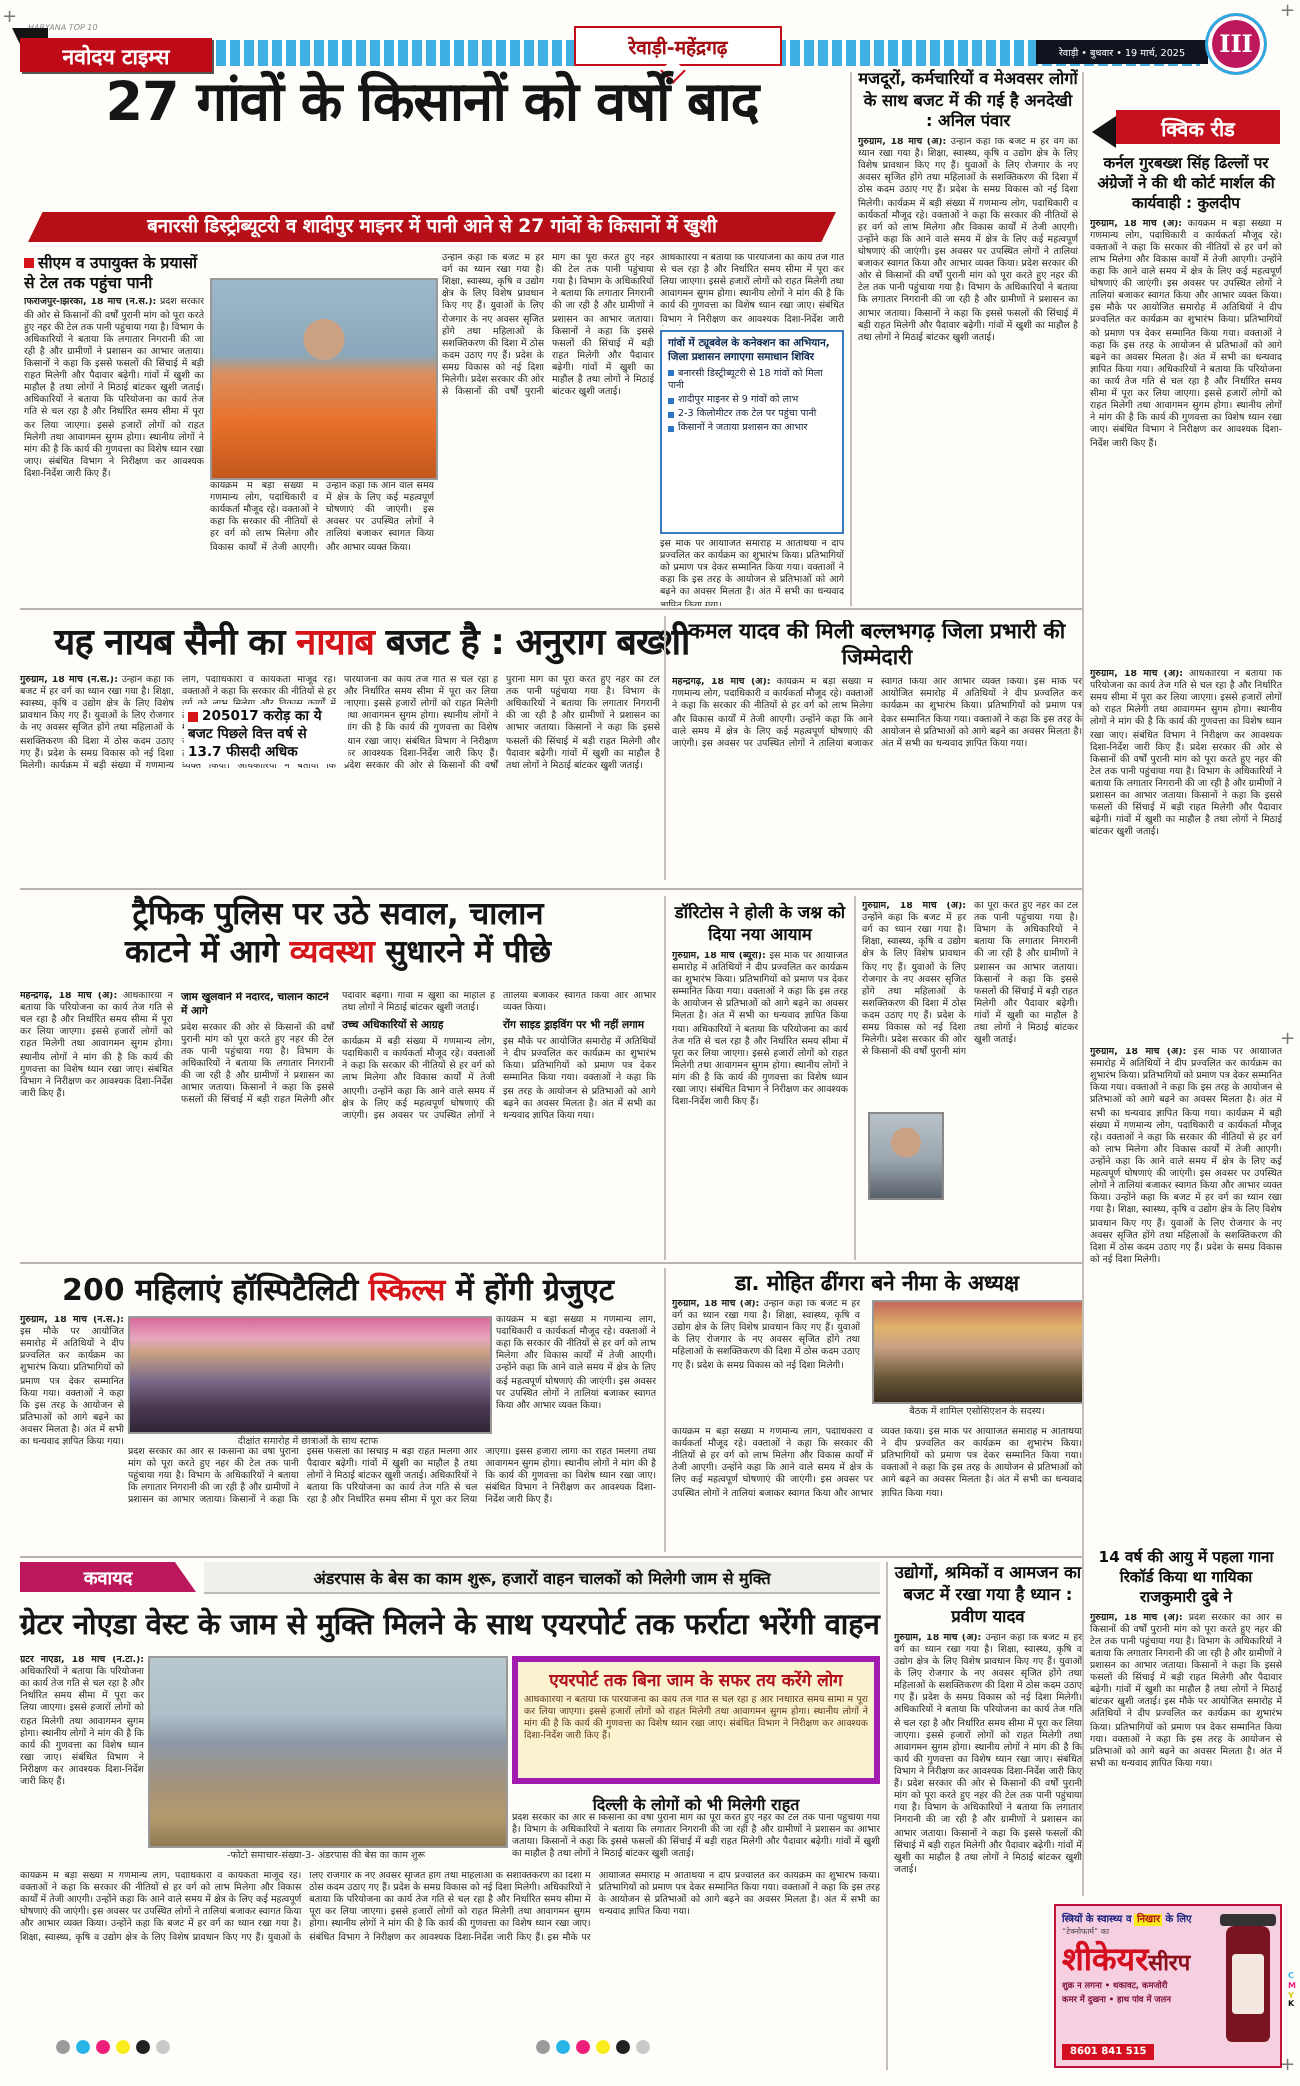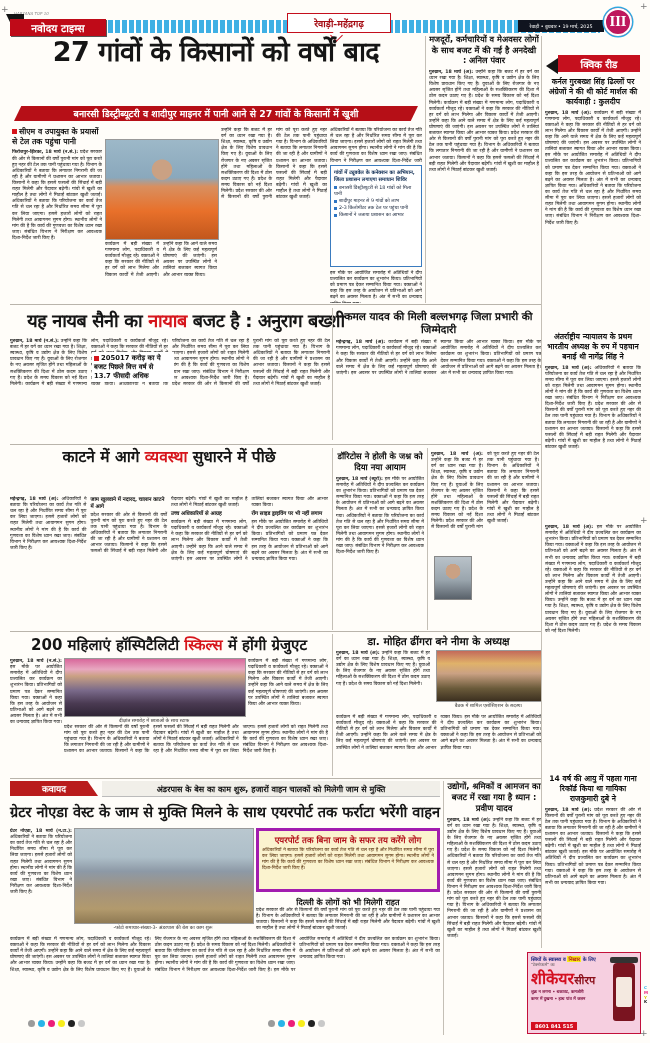--- a/index.html
+++ b/index.html
@@ -83,21 +83,20 @@
   <div class="abs" style="left:546px;top:58px;width:0;height:0;border-top:8px solid transparent;border-bottom:8px solid transparent;border-right:12px solid #141414;"></div>
   <div class="abs" style="left:558px;top:55px;width:82px;height:17px;background:#c5101e;color:#fff;font-weight:bold;font-size:10px;display:flex;align-items:center;justify-content:center;">क्विक रीड</div>
 
   <div class="abs" style="left:545px;top:77px;width:96px;height:252px;overflow:hidden;">
     <div class="ctr" style="font-weight:bold;font-size:7.6px;line-height:1.3;color:#101010;">कर्नल गुरबख्श सिंह ढिल्लों पर अंग्रेजों ने की थी कोर्ट मार्शल की कार्यवाही : कुलदीप</div>
     <div class="body" style="margin-top:3px;">
       <span class="dl">गुरुग्राम, 18 मार्च (अ):</span> <span>कार्यक्रम में बड़ी संख्या में गणमान्य लोग, पदाधिकारी व कार्यकर्ता मौजूद रहे। वक्ताओं ने कहा कि सरकार की नीतियों से हर वर्ग को लाभ मिलेगा और विकास कार्यों में तेजी आएगी। उन्होंने कहा कि आने वाले समय में क्षेत्र के लिए कई महत्वपूर्ण घोषणाएं की जाएंगी। इस अवसर पर उपस्थित लोगों ने तालियां बजाकर स्वागत किया और आभार व्यक्त किया।</span> <span>इस मौके पर आयोजित समारोह में अतिथियों ने दीप प्रज्वलित कर कार्यक्रम का शुभारंभ किया। प्रतिभागियों को प्रमाण पत्र देकर सम्मानित किया गया। वक्ताओं ने कहा कि इस तरह के आयोजन से प्रतिभाओं को आगे बढ़ने का अवसर मिलता है। अंत में सभी का धन्यवाद ज्ञापित किया गया।</span> <span>अधिकारियों ने बताया कि परियोजना का कार्य तेज गति से चल रहा है और निर्धारित समय सीमा में पूरा कर लिया जाएगा। इससे हजारों लोगों को राहत मिलेगी तथा आवागमन सुगम होगा। स्थानीय लोगों ने मांग की है कि कार्य की गुणवत्ता का विशेष ध्यान रखा जाए। संबंधित विभाग ने निरीक्षण कर आवश्यक दिशा-निर्देश जारी किए हैं।</span>
     </div>
   </div>
   <div class="abs" style="left:545px;top:332px;width:96px;height:186px;overflow:hidden;">
-    <div class="ctr" style="font-weight:bold;font-size:7.6px;line-height:1.3;color:#101010;">अंतर्राष्ट्रीय न्यायालय के प्रथम भारतीय अध्यक्ष के रुप में पहचान बनाई थी नागेंद्र सिंह ने</div>
     <div class="body" style="margin-top:3px;">
       <span class="dl">गुरुग्राम, 18 मार्च (अ):</span> <span>अधिकारियों ने बताया कि परियोजना का कार्य तेज गति से चल रहा है और निर्धारित समय सीमा में पूरा कर लिया जाएगा। इससे हजारों लोगों को राहत मिलेगी तथा आवागमन सुगम होगा। स्थानीय लोगों ने मांग की है कि कार्य की गुणवत्ता का विशेष ध्यान रखा जाए। संबंधित विभाग ने निरीक्षण कर आवश्यक दिशा-निर्देश जारी किए हैं।</span> <span>प्रदेश सरकार की ओर से किसानों की वर्षों पुरानी मांग को पूरा करते हुए नहर की टेल तक पानी पहुंचाया गया है। विभाग के अधिकारियों ने बताया कि लगातार निगरानी की जा रही है और ग्रामीणों ने प्रशासन का आभार जताया। किसानों ने कहा कि इससे फसलों की सिंचाई में बड़ी राहत मिलेगी और पैदावार बढ़ेगी। गांवों में खुशी का माहौल है तथा लोगों ने मिठाई बांटकर खुशी जताई।</span>
     </div>
   </div>
   <div class="abs" style="left:545px;top:521px;width:96px;height:250px;overflow:hidden;">
     <div class="body" style="margin-top:3px;">
       <span class="dl">गुरुग्राम, 18 मार्च (अ):</span> <span>इस मौके पर आयोजित समारोह में अतिथियों ने दीप प्रज्वलित कर कार्यक्रम का शुभारंभ किया। प्रतिभागियों को प्रमाण पत्र देकर सम्मानित किया गया। वक्ताओं ने कहा कि इस तरह के आयोजन से प्रतिभाओं को आगे बढ़ने का अवसर मिलता है। अंत में सभी का धन्यवाद ज्ञापित किया गया।</span> <span>कार्यक्रम में बड़ी संख्या में गणमान्य लोग, पदाधिकारी व कार्यकर्ता मौजूद रहे। वक्ताओं ने कहा कि सरकार की नीतियों से हर वर्ग को लाभ मिलेगा और विकास कार्यों में तेजी आएगी। उन्होंने कहा कि आने वाले समय में क्षेत्र के लिए कई महत्वपूर्ण घोषणाएं की जाएंगी। इस अवसर पर उपस्थित लोगों ने तालियां बजाकर स्वागत किया और आभार व्यक्त किया।</span> <span>उन्होंने कहा कि बजट में हर वर्ग का ध्यान रखा गया है। शिक्षा, स्वास्थ्य, कृषि व उद्योग क्षेत्र के लिए विशेष प्रावधान किए गए हैं। युवाओं के लिए रोजगार के नए अवसर सृजित होंगे तथा महिलाओं के सशक्तिकरण की दिशा में ठोस कदम उठाए गए हैं। प्रदेश के समग्र विकास को नई दिशा मिलेगी।</span>
     </div>
   </div>
   <div class="abs" style="left:545px;top:774px;width:96px;height:174px;overflow:hidden;">
@@ -138,20 +137,21 @@
   <div class="vr" style="left:332px;top:308px;height:132px;"></div>
   <div class="abs" style="left:336px;top:310px;width:205px;height:130px;overflow:hidden;">
     <div class="ctr" style="font-weight:bold;font-size:10.5px;line-height:1.25;color:#101010;">कमल यादव की मिली बल्लभगढ़ जिला प्रभारी की जिम्मेदारी</div>
     <div class="body c2" style="margin-top:3px;height:96px;">
       <span class="dl">महेन्द्रगढ़, 18 मार्च (अ):</span> <span>कार्यक्रम में बड़ी संख्या में गणमान्य लोग, पदाधिकारी व कार्यकर्ता मौजूद रहे। वक्ताओं ने कहा कि सरकार की नीतियों से हर वर्ग को लाभ मिलेगा और विकास कार्यों में तेजी आएगी। उन्होंने कहा कि आने वाले समय में क्षेत्र के लिए कई महत्वपूर्ण घोषणाएं की जाएंगी। इस अवसर पर उपस्थित लोगों ने तालियां बजाकर स्वागत किया और आभार व्यक्त किया।</span> <span>इस मौके पर आयोजित समारोह में अतिथियों ने दीप प्रज्वलित कर कार्यक्रम का शुभारंभ किया। प्रतिभागियों को प्रमाण पत्र देकर सम्मानित किया गया। वक्ताओं ने कहा कि इस तरह के आयोजन से प्रतिभाओं को आगे बढ़ने का अवसर मिलता है। अंत में सभी का धन्यवाद ज्ञापित किया गया।</span>
     </div>
   </div>
 
   <div class="hr" style="left:10px;top:444px;width:531px;"></div>
   <div class="abs ctr" style="left:10px;top:448px;width:318px;font-size:15.5px;font-weight:800;color:#151515;line-height:1.2;">
+    <div>ट्रैफिक पुलिस पर उठे सवाल, चालान</div>
     <div><span>काटने में आगे </span><span class="red">व्यवस्था</span><span> सुधारने में पीछे</span></div>
   </div>
   <div class="abs body c4" style="left:10px;top:496px;width:318px;height:134px;">
     <span class="dl">महेन्द्रगढ़, 18 मार्च (अ):</span> <span>अधिकारियों ने बताया कि परियोजना का कार्य तेज गति से चल रहा है और निर्धारित समय सीमा में पूरा कर लिया जाएगा। इससे हजारों लोगों को राहत मिलेगी तथा आवागमन सुगम होगा। स्थानीय लोगों ने मांग की है कि कार्य की गुणवत्ता का विशेष ध्यान रखा जाए। संबंधित विभाग ने निरीक्षण कर आवश्यक दिशा-निर्देश जारी किए हैं।</span>
     <div class="xh">जाम खुलवाने में नदारद, चालान काटने में आगे</div>
     <span>प्रदेश सरकार की ओर से किसानों की वर्षों पुरानी मांग को पूरा करते हुए नहर की टेल तक पानी पहुंचाया गया है। विभाग के अधिकारियों ने बताया कि लगातार निगरानी की जा रही है और ग्रामीणों ने प्रशासन का आभार जताया। किसानों ने कहा कि इससे फसलों की सिंचाई में बड़ी राहत मिलेगी और पैदावार बढ़ेगी। गांवों में खुशी का माहौल है तथा लोगों ने मिठाई बांटकर खुशी जताई।</span>
     <div class="xh">उच्च अधिकारियों से आग्रह</div>
     <span>कार्यक्रम में बड़ी संख्या में गणमान्य लोग, पदाधिकारी व कार्यकर्ता मौजूद रहे। वक्ताओं ने कहा कि सरकार की नीतियों से हर वर्ग को लाभ मिलेगा और विकास कार्यों में तेजी आएगी। उन्होंने कहा कि आने वाले समय में क्षेत्र के लिए कई महत्वपूर्ण घोषणाएं की जाएंगी। इस अवसर पर उपस्थित लोगों ने तालियां बजाकर स्वागत किया और आभार व्यक्त किया।</span>
     <div class="xh">रोंग साइड ड्राइविंग पर भी नहीं लगाम</div>
     <span>इस मौके पर आयोजित समारोह में अतिथियों ने दीप प्रज्वलित कर कार्यक्रम का शुभारंभ किया। प्रतिभागियों को प्रमाण पत्र देकर सम्मानित किया गया। वक्ताओं ने कहा कि इस तरह के आयोजन से प्रतिभाओं को आगे बढ़ने का अवसर मिलता है। अंत में सभी का धन्यवाद ज्ञापित किया गया।</span>
@@ -196,21 +196,21 @@
       <span class="dl">गुरुग्राम, 18 मार्च (अ):</span> <span>उन्होंने कहा कि बजट में हर वर्ग का ध्यान रखा गया है। शिक्षा, स्वास्थ्य, कृषि व उद्योग क्षेत्र के लिए विशेष प्रावधान किए गए हैं। युवाओं के लिए रोजगार के नए अवसर सृजित होंगे तथा महिलाओं के सशक्तिकरण की दिशा में ठोस कदम उठाए गए हैं। प्रदेश के समग्र विकास को नई दिशा मिलेगी।</span>
     </div>
     <div style="position:absolute;left:100px;top:16px;width:105px;height:50px;background:linear-gradient(180deg,#c46a5a 0%,#e0b26a 25%,#caa183 45%,#6a5a3a 75%,#3c3020 100%);border:1px solid #999;"></div>
     <div style="position:absolute;left:100px;top:68px;width:105px;" class="cap">बैठक में शामिल एसोसिएशन के सदस्य।</div>
     <div style="position:absolute;left:0;top:80px;width:205px;height:60px;" class="body c2">
       <span>कार्यक्रम में बड़ी संख्या में गणमान्य लोग, पदाधिकारी व कार्यकर्ता मौजूद रहे। वक्ताओं ने कहा कि सरकार की नीतियों से हर वर्ग को लाभ मिलेगा और विकास कार्यों में तेजी आएगी। उन्होंने कहा कि आने वाले समय में क्षेत्र के लिए कई महत्वपूर्ण घोषणाएं की जाएंगी। इस अवसर पर उपस्थित लोगों ने तालियां बजाकर स्वागत किया और आभार व्यक्त किया।</span> <span>इस मौके पर आयोजित समारोह में अतिथियों ने दीप प्रज्वलित कर कार्यक्रम का शुभारंभ किया। प्रतिभागियों को प्रमाण पत्र देकर सम्मानित किया गया। वक्ताओं ने कहा कि इस तरह के आयोजन से प्रतिभाओं को आगे बढ़ने का अवसर मिलता है। अंत में सभी का धन्यवाद ज्ञापित किया गया।</span>
     </div>
   </div>
 
   <div class="hr" style="left:10px;top:778px;width:531px;"></div>
-  <div class="abs" style="left:10px;top:781px;width:88px;height:15px;background:#b91c1c;color:#fff;font-weight:bold;font-size:9px;display:flex;align-items:center;justify-content:center;clip-path:polygon(0 0,88% 0,100% 100%,0 100%);">कवायद</div>
+  <div class="abs" style="left:10px;top:781px;width:88px;height:15px;background:#be185d;color:#fff;font-weight:bold;font-size:9px;display:flex;align-items:center;justify-content:center;clip-path:polygon(0 0,88% 0,100% 100%,0 100%);">कवायद</div>
   <div class="abs" style="left:102px;top:781px;width:338px;height:15px;background:#f1efe9;border-bottom:1px solid #bbb;color:#111;font-weight:bold;font-size:8px;display:flex;align-items:center;justify-content:center;">अंडरपास के बेस का काम शुरू, हजारों वाहन चालकों को मिलेगी जाम से मुक्ति</div>
   <div class="abs ctr" style="left:10px;top:801px;width:430px;font-size:14.5px;font-weight:800;color:#151515;">ग्रेटर नोएडा वेस्ट के जाम से मुक्ति मिलने के साथ एयरपोर्ट तक फर्राटा भरेंगी वाहन</div>
   <div class="abs body" style="left:10px;top:828px;width:62px;height:98px;">
     <span class="dl">ग्रेटर नोएडा, 18 मार्च (न.टा.):</span> <span>अधिकारियों ने बताया कि परियोजना का कार्य तेज गति से चल रहा है और निर्धारित समय सीमा में पूरा कर लिया जाएगा। इससे हजारों लोगों को राहत मिलेगी तथा आवागमन सुगम होगा। स्थानीय लोगों ने मांग की है कि कार्य की गुणवत्ता का विशेष ध्यान रखा जाए। संबंधित विभाग ने निरीक्षण कर आवश्यक दिशा-निर्देश जारी किए हैं।</span>
   </div>
   <div class="abs" style="left:74px;top:828px;width:178px;height:94px;background:linear-gradient(180deg,#b9c7cf 0%,#aebfc9 30%,#8d99a6 45%,#a5937a 68%,#b29a6d 85%,#8f7a54 100%);border:1px solid #999;"></div>
   <div class="abs cap" style="left:74px;top:924px;width:178px;">-फोटो समाचार-संख्या-3- अंडरपास की बेस का काम शुरू</div>
   <div class="abs" style="left:256px;top:828px;width:184px;height:64px;background:#fbf3cf;border:3px solid #a21caf;box-sizing:border-box;padding:3px;overflow:hidden;">
     <div class="ctr" style="font-weight:bold;font-size:8.5px;color:#b3121a;">एयरपोर्ट तक बिना जाम के सफर तय करेंगे लोग</div>
     <div class="body" style="color:#5a3410;margin-top:2px;"><span>अधिकारियों ने बताया कि परियोजना का कार्य तेज गति से चल रहा है और निर्धारित समय सीमा में पूरा कर लिया जाएगा। इससे हजारों लोगों को राहत मिलेगी तथा आवागमन सुगम होगा। स्थानीय लोगों ने मांग की है कि कार्य की गुणवत्ता का विशेष ध्यान रखा जाए। संबंधित विभाग ने निरीक्षण कर आवश्यक दिशा-निर्देश जारी किए हैं।</span></div>

